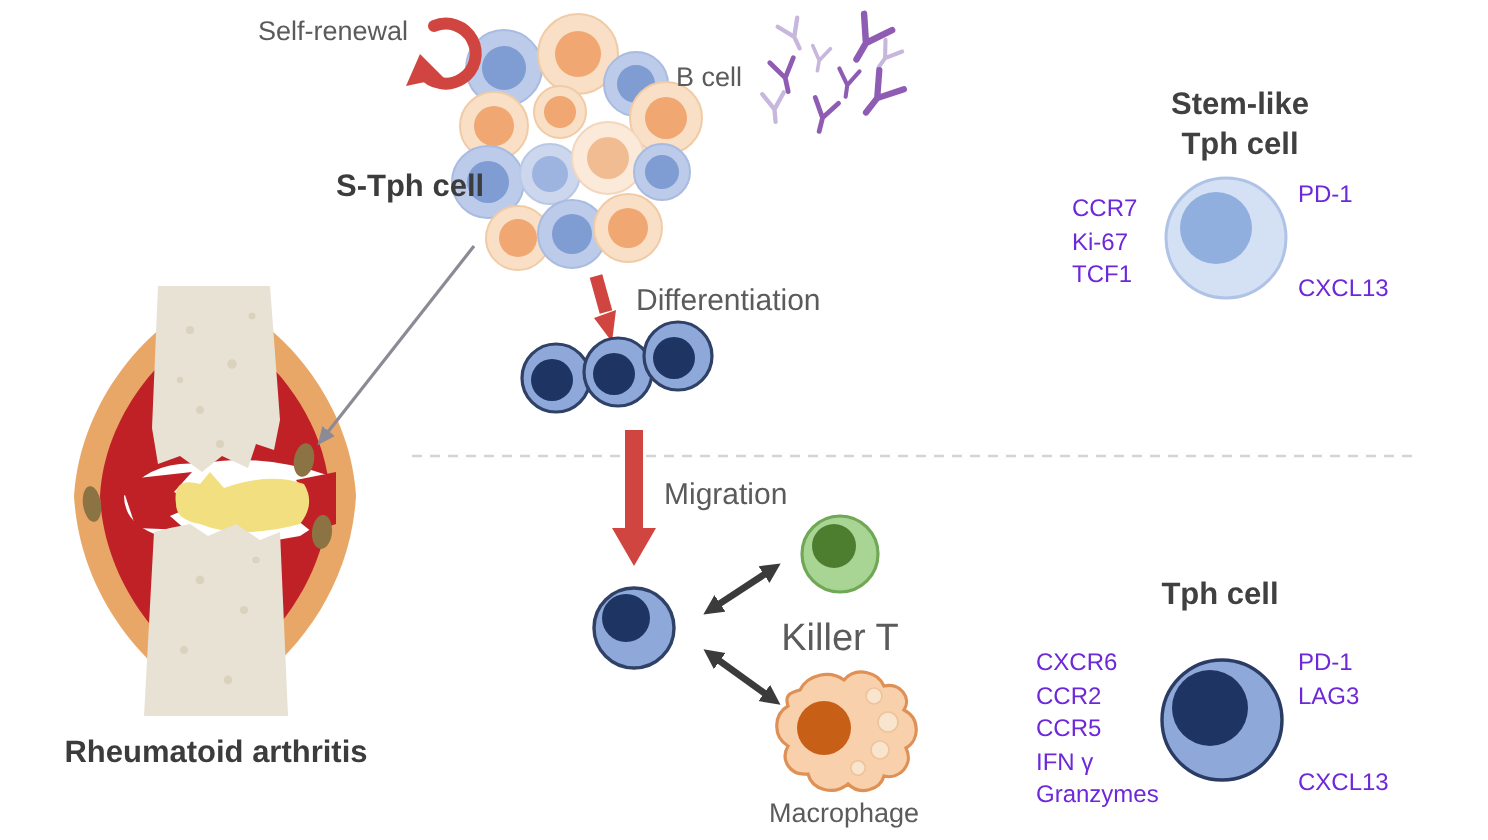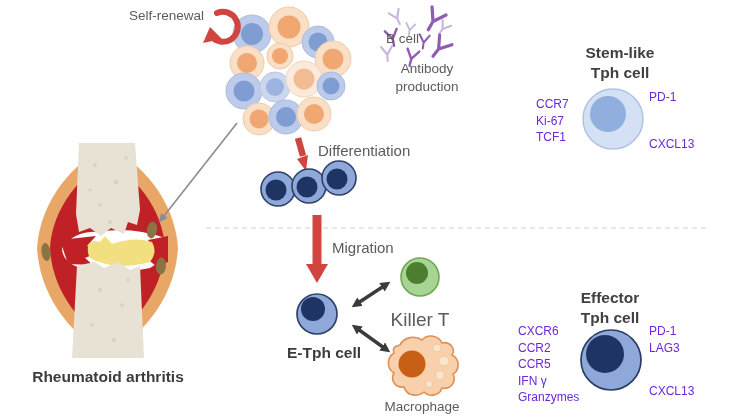--- a/index.html
+++ b/index.html
@@ -192,51 +192,49 @@
     </g>
 
     <g>
       <circle cx="611" cy="360" r="30" fill="#8ea9d9" stroke="#2b3c64" stroke-width="1.7"></circle>
       <circle cx="605" cy="354" r="19" fill="#1e3463"></circle>
     </g>
   </svg>
 
   <div class="lbl right" style="left:102px;top:7px;width:102px;font-size:13.5px;">Self-renewal</div>
 
-  <div class="lbl" style="left:338px;top:30px;font-size:13.5px;margin-left:48px;">B cell</div>
-
-
-  <div class="lbl center" style="left:378px;top:60px;width:98px;font-size:13.5px;">Antibody production</div>
+  <div class="lbl" style="left:338px;top:30px;font-size:13.5px;">B cell</div>
+
+  <div class="lbl bold" style="left:168px;top:84px;">S-Tph cell</div>
+
 
   <div class="lbl" style="left:318px;top:141px;">Differentiation</div>
 
   <div class="lbl" style="left:332px;top:238px;">Migration</div>
 
-  <div class="lbl bold center" style="left:280px;top:343px;width:88px;">E-Tph cell</div>
 
   <div class="lbl center" style="left:386px;top:308px;width:68px;font-size:19px;">Killer T</div>
 
   <div class="lbl bold center" style="left:22px;top:367px;width:172px;">Rheumatoid arthritis</div>
 
   <div class="lbl center" style="left:374px;top:398px;width:96px;font-size:13.5px;">Macrophage</div>
 
   <div class="title2" style="left:568px;top:43px;width:104px;">
     <div>Stem-like</div>
     <div>Tph cell</div>
   </div>
   <div class="markers" style="left:536px;top:96px;">
     <div>CCR7</div>
     <div>Ki-67</div>
     <div>TCF1</div>
   </div>
   <div class="markers" style="left:649px;top:90px;">PD-1</div>
   <div class="markers" style="left:649px;top:137px;">CXCL13</div>
 
   <div class="title2" style="left:558px;top:288px;width:104px;">
-    <div>Effector</div>
     <div>Tph cell</div>
   </div>
   <div class="markers" style="left:518px;top:323px;">
     <div>CXCR6</div>
     <div>CCR2</div>
     <div>CCR5</div>
     <div>IFN γ</div>
     <div>Granzymes</div>
   </div>
   <div class="markers" style="left:649px;top:323px;">

